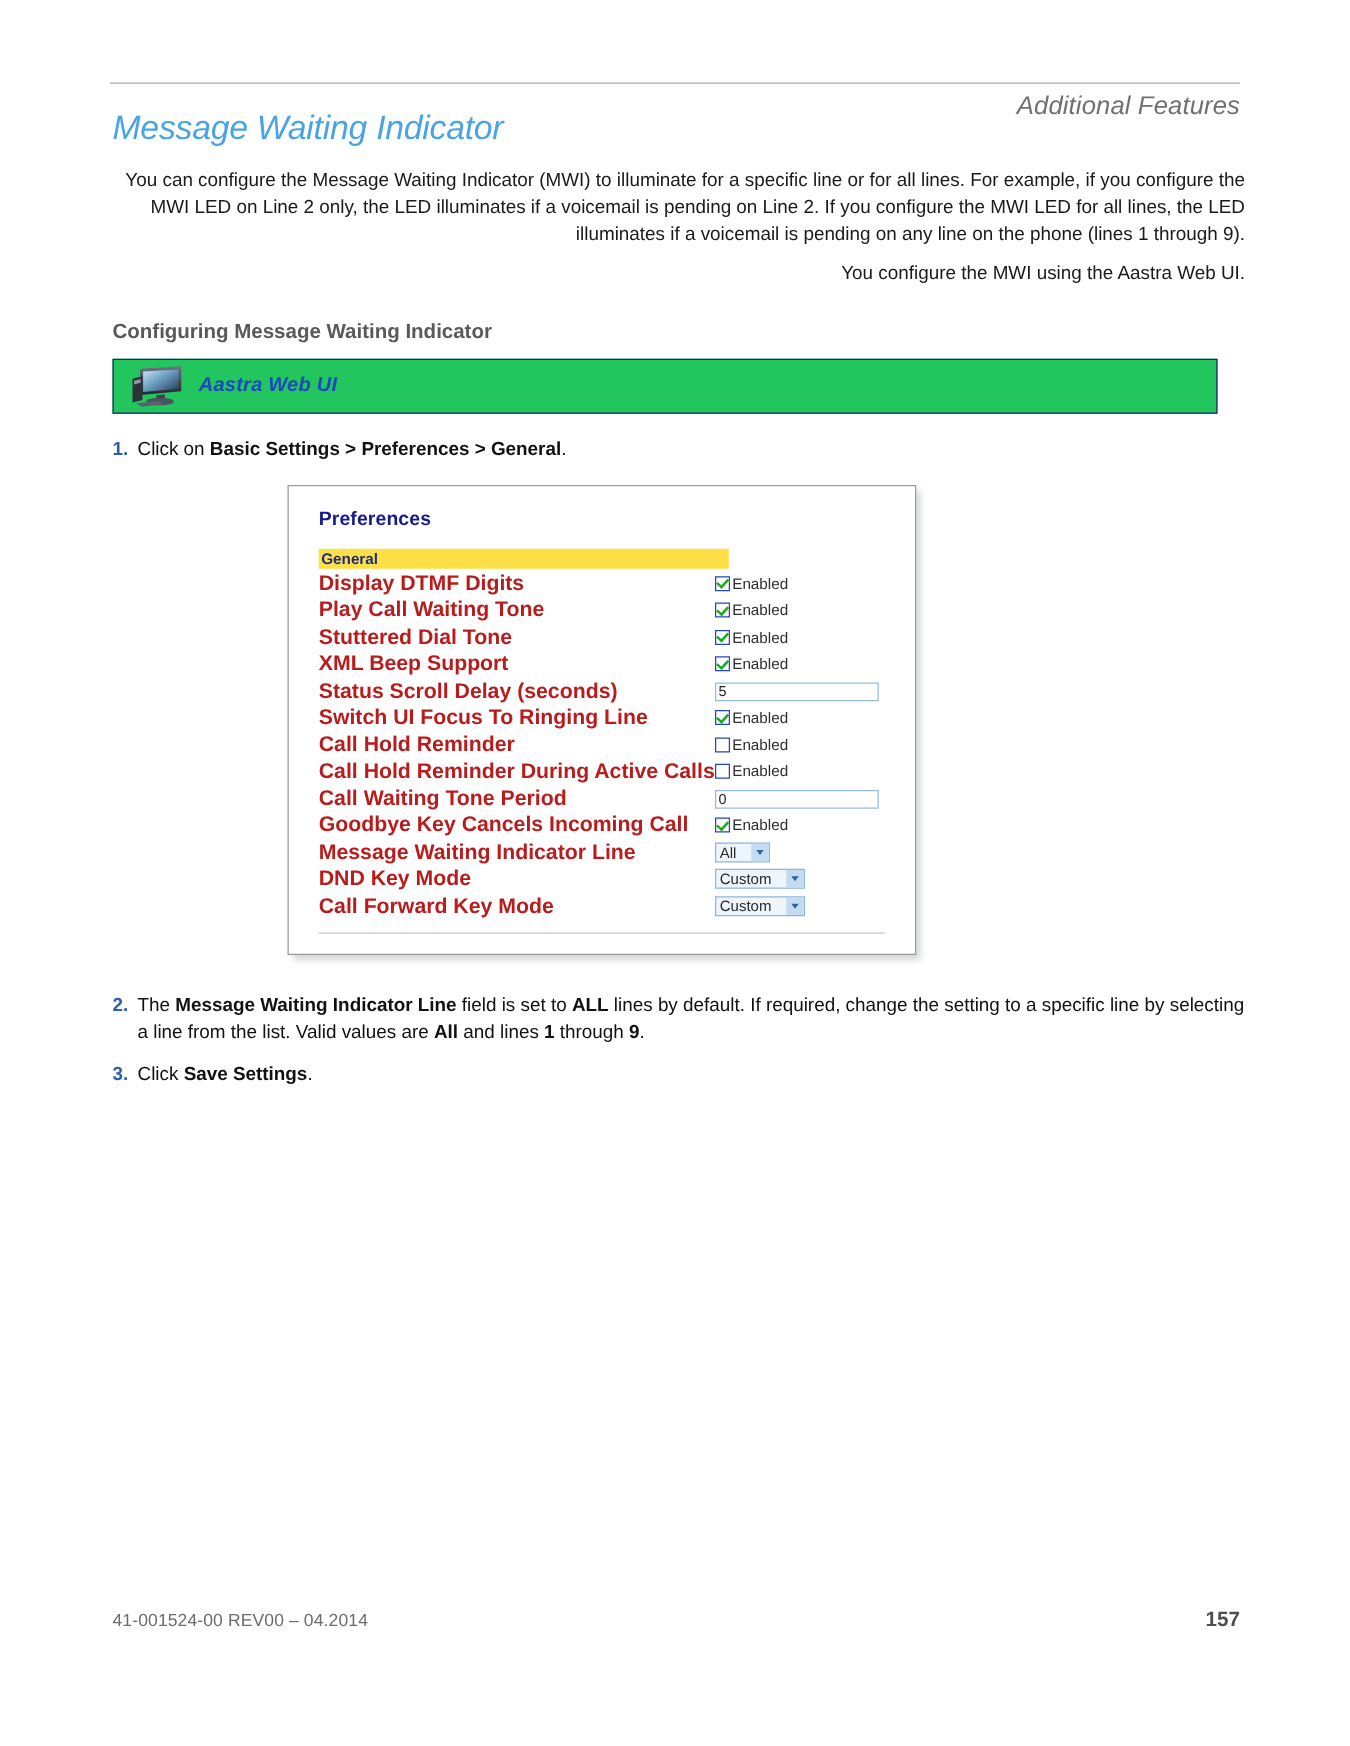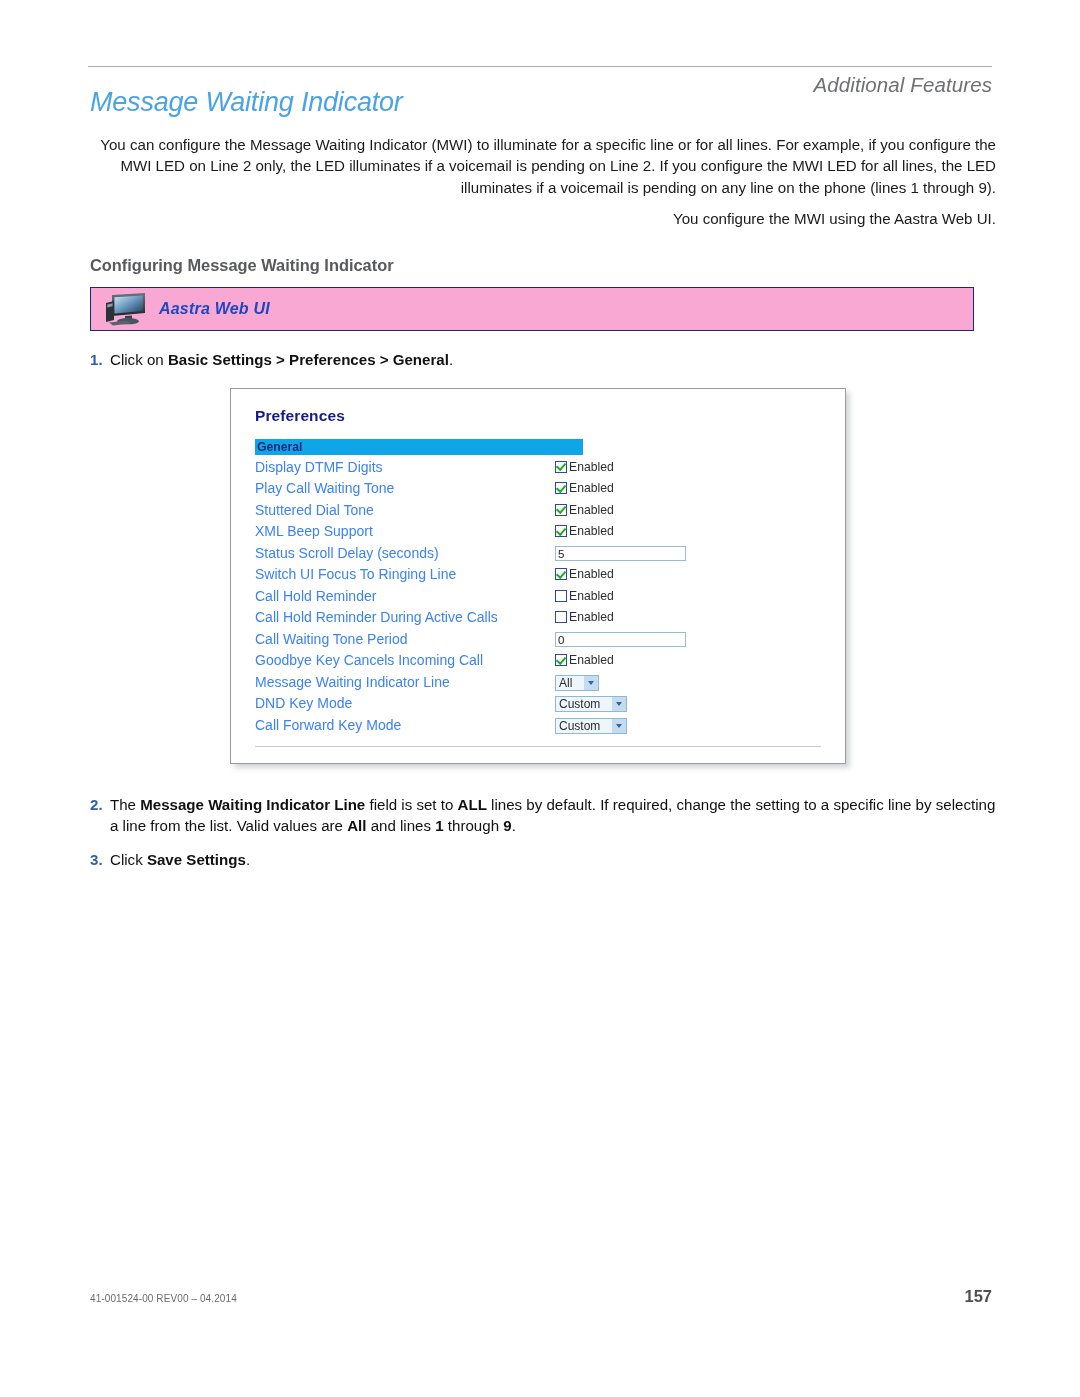--- a/index.html
+++ b/index.html
@@ -73,21 +73,21 @@
     font-weight: bold;
     color: #58595b;
   }
 
   
   .webui-box {
     margin-top: 6px;
     width: 884px;
     height: 44px;
     border: 1.6px solid #1b2a6b;
-    background: #f9a8d4;
+    background: #22c55e;
     display: flex;
     align-items: center;
     box-sizing: border-box;
   }
   .monitor-icon {
     width: 46px;
     height: 36px;
     margin-left: 12px;
     margin-right: 10px;
     flex: 0 0 auto;
@@ -117,40 +117,40 @@
 
   #step-1 { margin-top: 18px; }
   #step-2 { margin-top: 30px; }
   #step-3 { margin-top: 12px; }
 
   
   .shot-wrap {
     position: relative;
     margin-top: 18px;
     margin-left: 140px;
-    width: 616px;
+    width: 503px;
   }
   .shot {
     position: relative;
     background: #ffffff;
     border: 1px solid #9a9a9a;
     box-shadow: 4px 4px 5px rgba(120,130,140,0.32);
     padding: 14px 0 16px 0;
     box-sizing: border-box;
     font-family: "Liberation Sans", sans-serif;
   }
   .shot-title {
     font-size: 15.5px;
     font-weight: bold;
     color: #151a8c;
     margin: 4px 0 14px 24px;
     letter-spacing: .1px;
   }
   .section-bar {
-    background: #0ea5e9;
+    background: #fde047;
     margin: 0 0 1px 24px;
     width: 328px;
     height: 16px;
     line-height: 16px;
     font-size: 12.2px;
     font-weight: bold;
     color: #1e2a78;
     padding-left: 2px;
     box-sizing: border-box;
   }
@@ -158,24 +158,25 @@
     border-collapse: collapse;
     margin-left: 24px;
     width: 462px;
   }
   table.prefs td {
     padding: 0;
     vertical-align: middle;
     height: 21.5px;
   }
   td.plabel {
-    font-size: 14px;
-    color: #3b82f6;
+    font-size: 17px;
+    color: #b91c1c;
     white-space: nowrap;
     padding-left: 2px;
+    font-weight: bold;
   }
   td.pctl {
     width: 162px;
     padding-left: 10px;
   }
 
   
   .cb-row { display: flex; align-items: center; }
   .cbox {
     width: 12px;
@@ -261,21 +262,21 @@
   .footer {
     position: absolute;
     left: 90px;
     right: 88px;
     top: 1287px;
     display: flex;
     align-items: baseline;
     justify-content: space-between;
   }
   .footer .docnum {
-    font-size: 10px;
+    font-size: 14px;
     color: #6b6c6e;
     letter-spacing: .1px;
   }
   .footer .pagenum {
     font-size: 16.5px;
     font-weight: bold;
     color: #4d4e50;
   }
 </style>
 </head>

